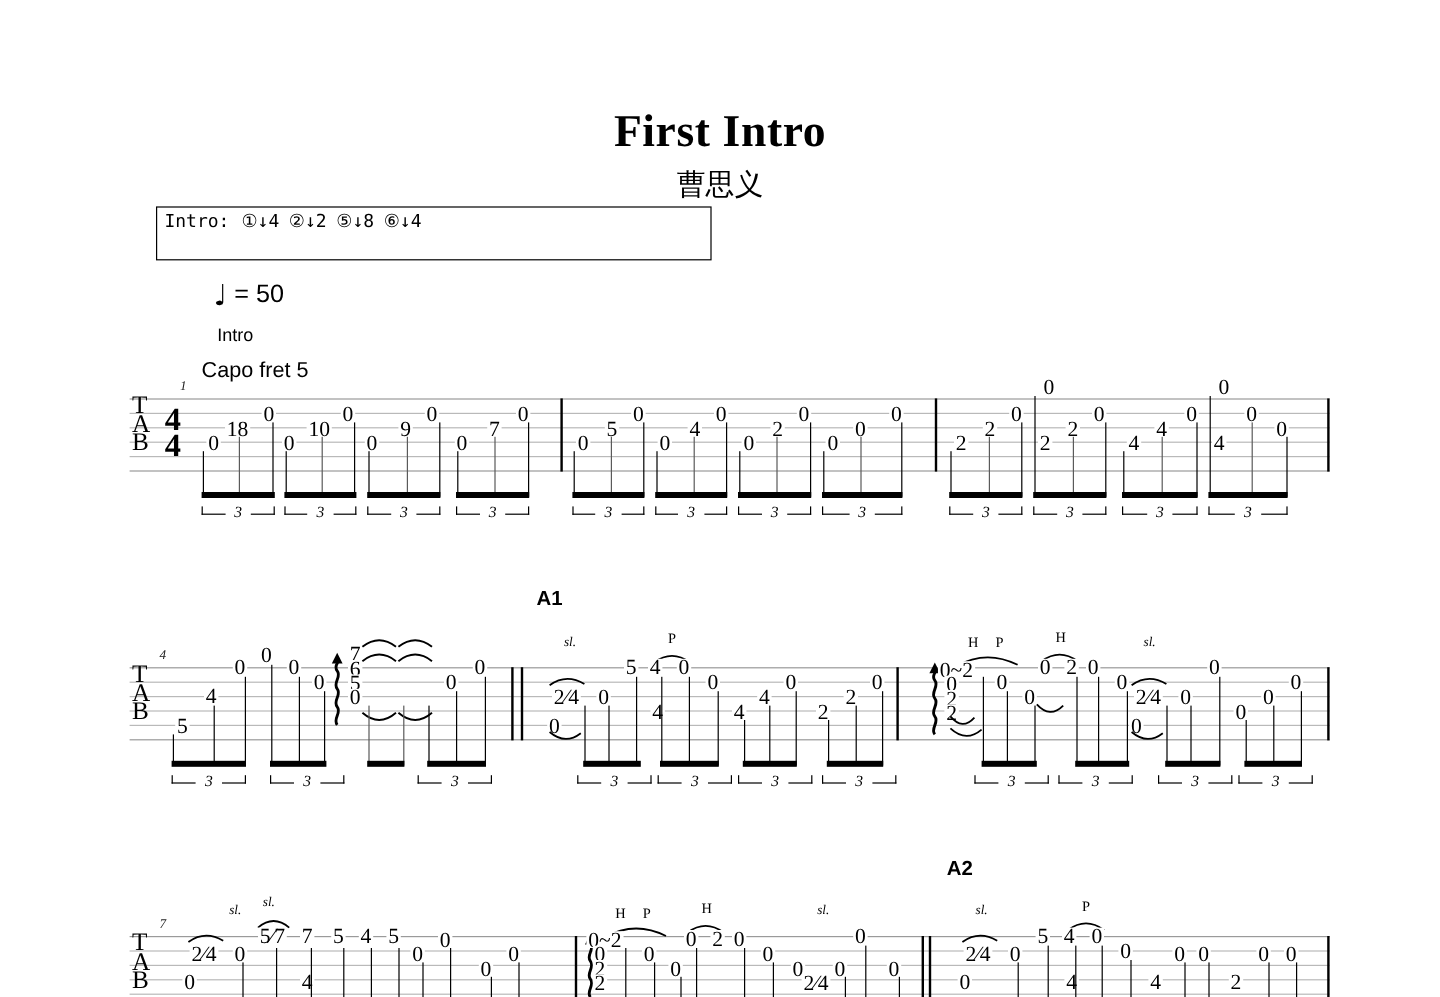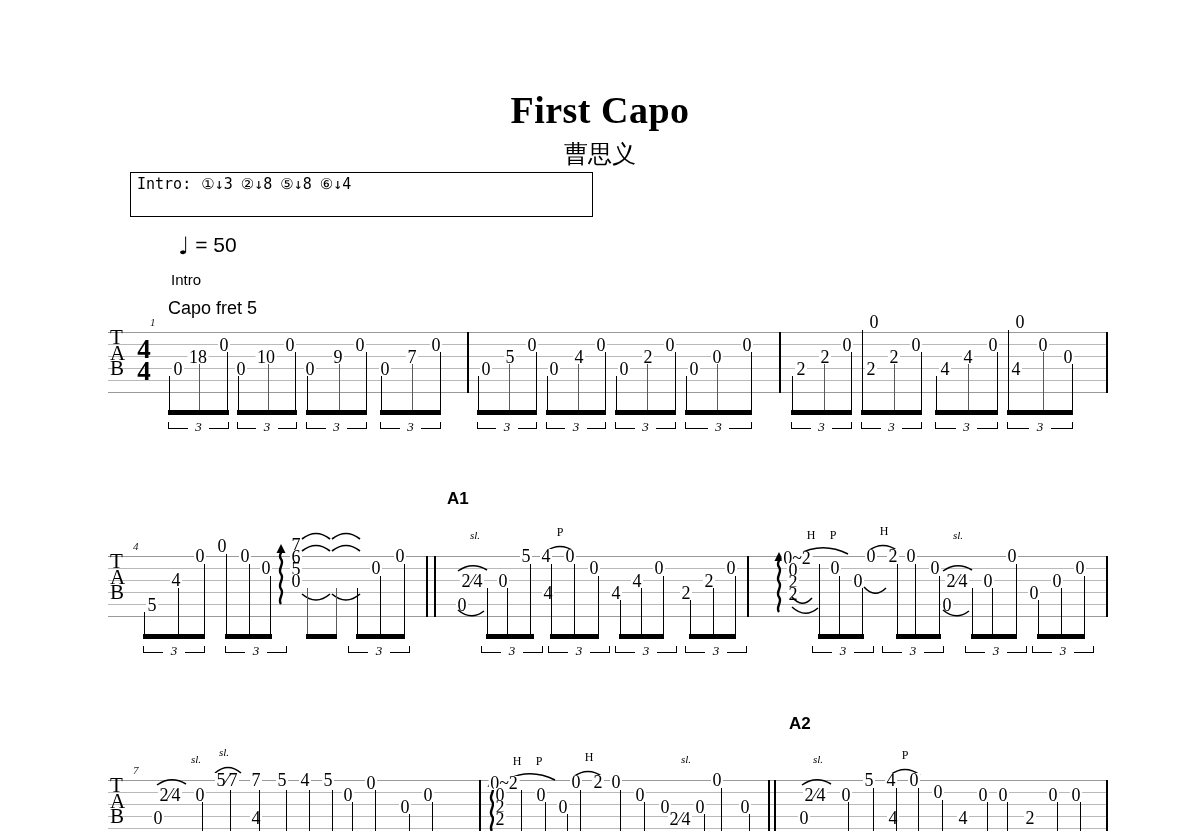--- a/index.html
+++ b/index.html
@@ -101,35 +101,35 @@
   .arp svg{display:block;overflow:visible;}
 
   .tie{position:absolute;}
   .tie svg{display:block;overflow:visible;}
 </style>
 </head>
 <body>
 
 <div class="page">
 
-  <div class="title">First Capo</div>
+  <div class="title">First Intro</div>
   <div class="composer">曹思义</div>
 
   <div class="tuning-box">
     <div class="tuning-row">
-      <span>Intro:</span><span style="width:10px"></span><span>①↓3</span><span style="width:8px"></span><span>②↓8</span><span style="width:8px"></span><span>⑤↓8</span><span style="width:8px"></span><span>⑥↓4</span>
+      <span>Intro:</span><span style="width:10px"></span><span>①↓4</span><span style="width:8px"></span><span>②↓2</span><span style="width:8px"></span><span>⑤↓8</span><span style="width:8px"></span><span>⑥↓4</span>
     </div>
   </div>
 
   <div class="tempo">
     <span class="note">♩</span>
     <span>= 50</span>
   </div>
 
-  <div class="section-label" style="left:171px;top:271px;">Intro</div>
+  <div class="section-label" style="left:181px;top:271px;">Intro</div>
   <div class="capo" style="left:168px;top:298px;">Capo fret 5</div>
 
   <div class="system" style="top:0;">
     <div class="barnum" style="left:150px;top:316px;">1</div>
 
     <div class="staff" style="left:108px;top:332px;width:1000px;height:62px;">
       <div class="sline dark" style="top:0;"></div>
       <div class="sline" style="top:12px;"></div>
       <div class="sline" style="top:24px;"></div>
       <div class="sline" style="top:36px;"></div>

